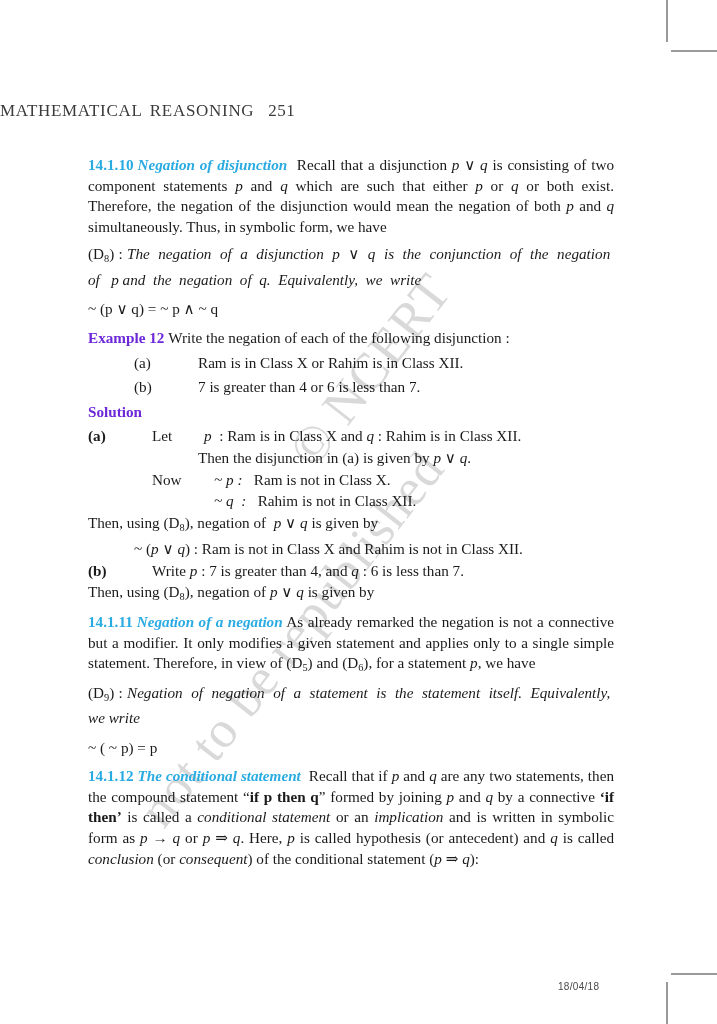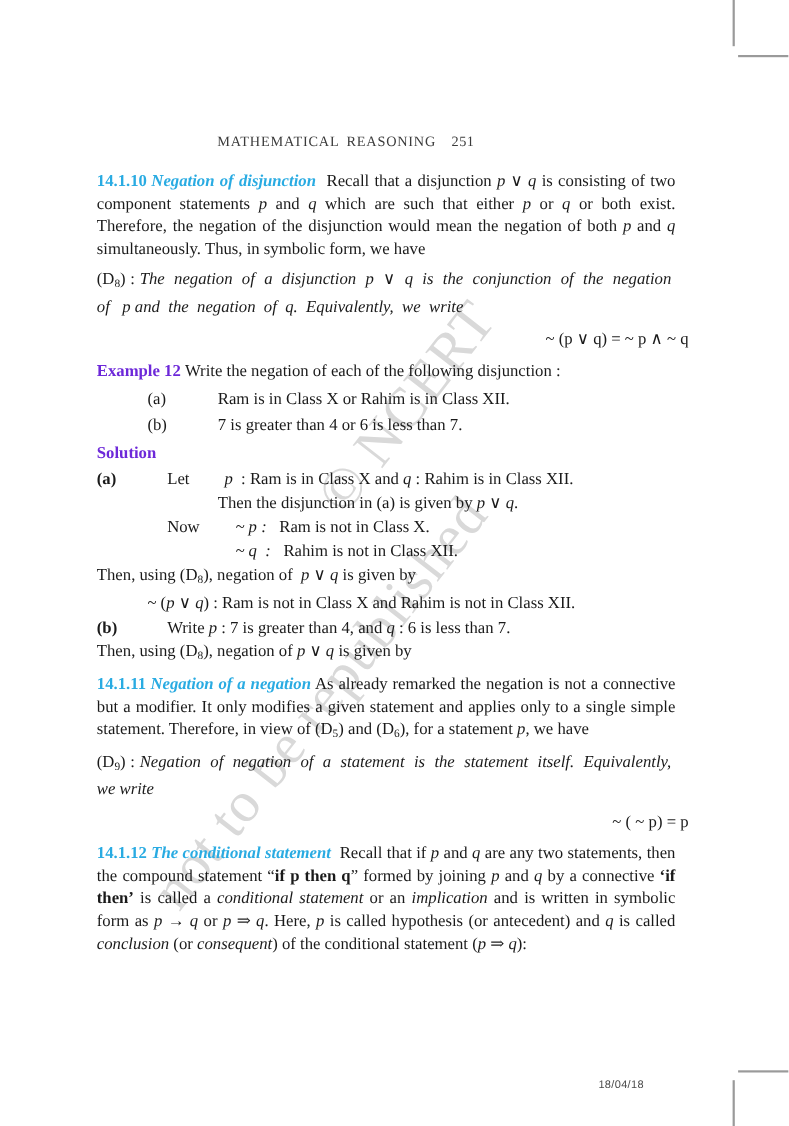--- a/index.html
+++ b/index.html
@@ -48,23 +48,23 @@
     font-size: 52px;
     transform: rotate(-52deg);
     transform-origin: left center;
     letter-spacing: 1px;
   }
 
   
   .runhead {
     position: absolute;
     left: 0; right: 88px;
-    top: 121px;
-    text-align: center;
-    font-size: 13px;
+    top: 101px;
+    text-align: left;
+    font-size: 17px;
     letter-spacing: 0.7px;
     color: #3b3b3b;
     word-spacing: 3px;
   }
   .runhead .pageno { margin-left: 14px; letter-spacing: 0.5px; }
 
   
   .col {
     position: absolute;
     left: 88px;
@@ -97,40 +97,40 @@
     font-weight: bold;
   }
 
   i, .it { font-style: italic; }
   .bi { font-weight: bold; }
   .b  { font-weight: bold; }
   .math { font-style: italic; }
   sub { font-size: 0.68em; vertical-align: -0.28em; }
 
   .eq {
-    text-align: right;
+    text-align: left;
     margin: 9px 0 8px 0;
     font-size: 15.2px;
   }
   .ind-1 { padding-left: 46px; }
   .ind-2 { padding-left: 110px; }
   .ind-3 { padding-left: 64px; }
   .w-lab { display: inline-block; width: 64px; }
   .w-let { display: inline-block; width: 52px; }
   .w-now { display: inline-block; width: 62px; }
 
   .italic-block {
     text-align: justify;
     font-style: italic;
   }
 
   
   .footer {
     position: absolute;
-    left: 544px;
+    left: 558px;
     top: 981px;
     font-family: "Liberation Sans", sans-serif;
     font-size: 10px;
     color: #4a4a4a;
     letter-spacing: 0.3px;
   }
 </style>
 </head>
 <body>
 

